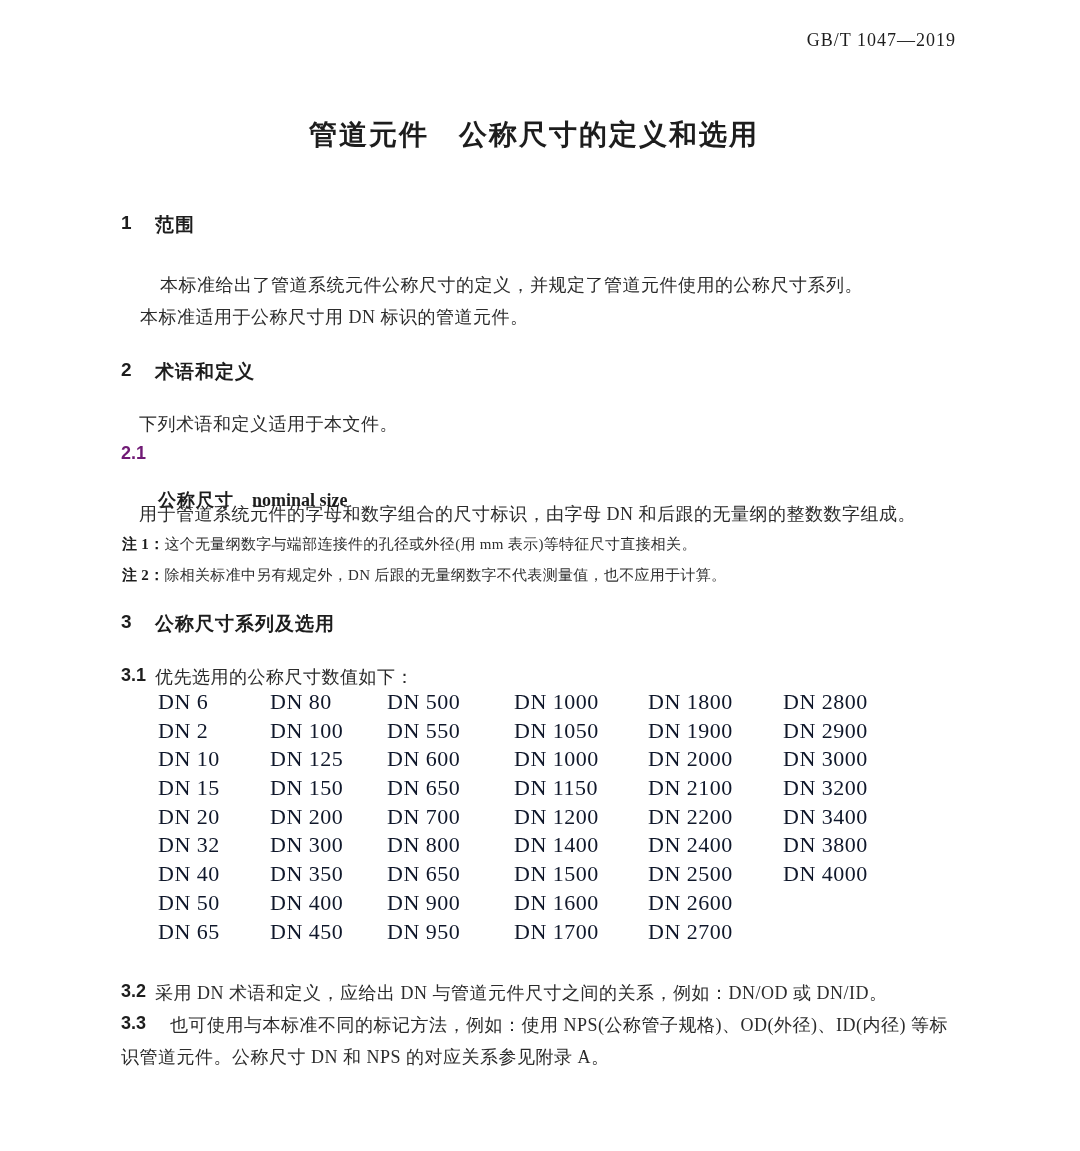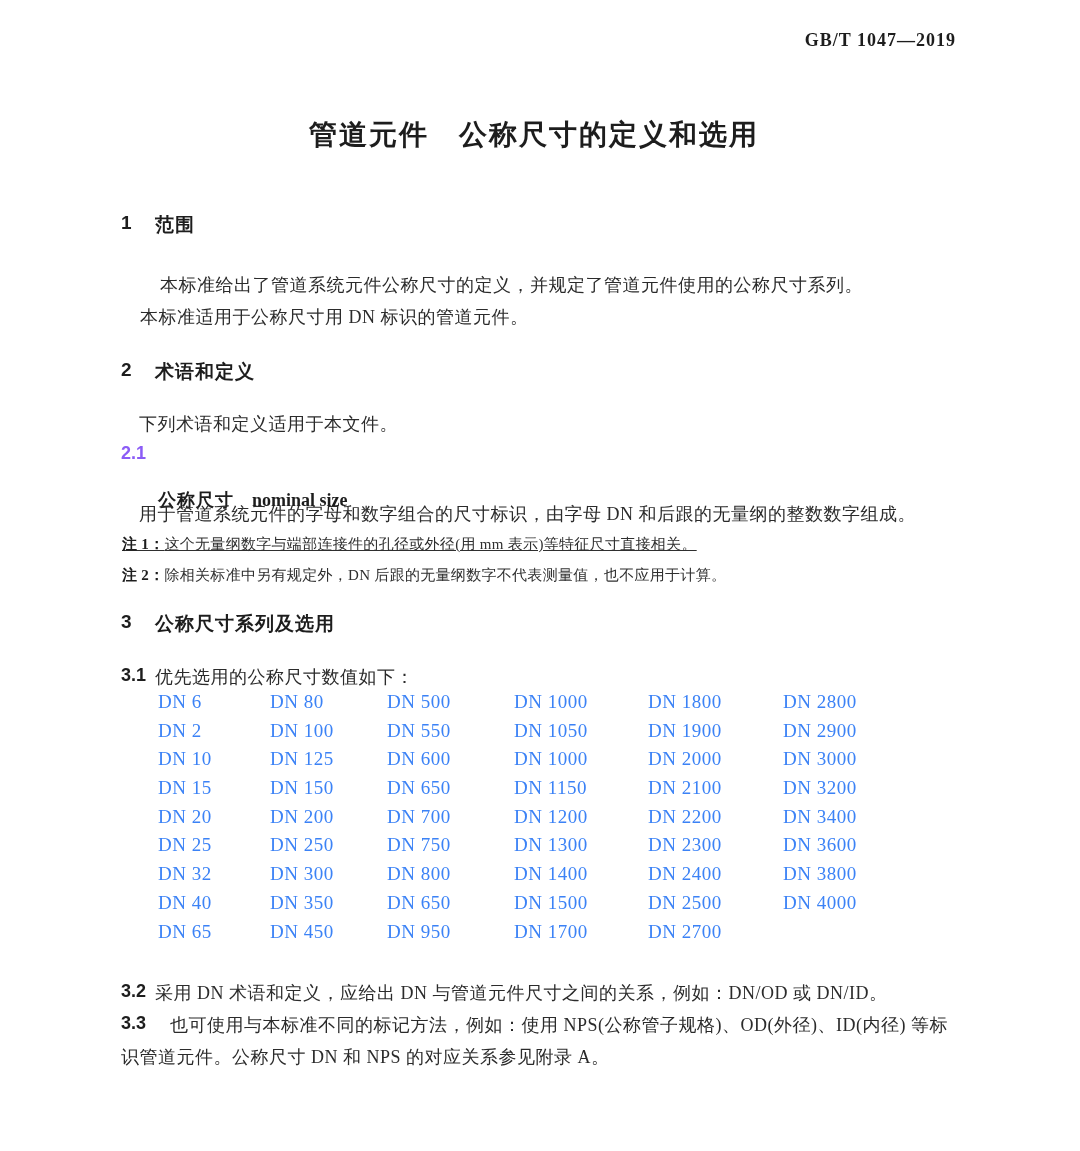--- a/index.html
+++ b/index.html
@@ -11,21 +11,21 @@
     background: #ffffff;
     color: #2b2b2b;
     font-family: "Liberation Serif", "DejaVu Serif", serif;
     overflow: hidden;
   }
   .abs { position: absolute; white-space: nowrap; }
 
   .doc-number {
     top: 30px; right: 124px;
     font-family: "Liberation Serif", "DejaVu Serif", serif;
-    font-weight: bold;
+    font-weight: normal;
     font-size: 18px;
     letter-spacing: 1px;
     color: #1d1d1d;
   }
   .doc-title {
     top: 116px; left: 0; width: 1068px;
     text-align: center;
     font-family: "Liberation Sans", "DejaVu Sans", sans-serif;
     font-weight: bold;
     font-size: 28px;
@@ -54,21 +54,21 @@
     color: #1d1d1d;
   }
   .clause .txt { margin-left: 8px; letter-spacing: 0.5px; }
 
   .body-text { font-size: 18px; letter-spacing: 0.5px; color: #2b2b2b; }
 
   .term-number {
     font-family: "Liberation Sans", "DejaVu Sans", sans-serif;
     font-weight: bold;
     font-size: 18px;
-    color: #8b5cf6;
+    color: #701a75;
   }
   .term-line { display: flex; align-items: baseline; }
   .term-zh {
     font-family: "Liberation Sans", "DejaVu Sans", sans-serif;
     font-weight: bold;
     font-size: 18px;
     letter-spacing: 1px;
     color: #1d1d1d;
   }
   .term-en {
@@ -84,23 +84,23 @@
 
   .dn-table { top: 688px; left: 158px; }
   .dn-row {
     display: grid;
     grid-template-columns: 112px 117px 127px 134px 135px 90px;
     height: 28.7px;
     line-height: 28.7px;
   }
   .dn-cell {
     font-family: "Liberation Serif", "DejaVu Serif", serif;
-    font-size: 19px;
+    font-size: 22px;
     letter-spacing: 0.5px;
-    color: #3b82f6;
+    color: #0f172a;
   }
 </style>
 </head>
 <body>
 
 <div class="page">
 
   <div class="abs doc-number">GB/T 1047—2019</div>
 
   <div class="abs doc-title">管道元件　公称尺寸的定义和选用</div>
@@ -116,21 +116,21 @@
     <span class="num">2</span>
     <span class="txt">术语和定义</span>
   </div>
   <div class="abs body-text" style="top:412px; left:139px;">下列术语和定义适用于本文件。</div>
   <div class="abs term-number" style="top:443px; left:121px;">2.1</div>
   <div class="abs term-line" style="top:472px; left:158px;margin-top:16px;">
     <span class="term-zh">公称尺寸</span>
     <span class="term-en">nominal size</span>
   </div>
   <div class="abs body-text" style="top:502px; left:139px;">用于管道系统元件的字母和数字组合的尺寸标识，由字母 DN 和后跟的无量纲的整数数字组成。</div>
-  <div class="abs note" style="top:535px; left:122px;text-decoration:underline;">
+  <div class="abs note" style="top:535px; left:122px;">
     <span class="note-label">注 1：</span><span>这个无量纲数字与端部连接件的孔径或外径(用 mm 表示)等特征尺寸直接相关。</span>
   </div>
   <div class="abs note" style="top:566px; left:122px;">
     <span class="note-label">注 2：</span><span>除相关标准中另有规定外，DN 后跟的无量纲数字不代表测量值，也不应用于计算。</span>
   </div>
 
   <div class="abs heading" style="top:611px; left:121px;">
     <span class="num">3</span>
     <span class="txt">公称尺寸系列及选用</span>
   </div>
@@ -175,44 +175,44 @@
       </div>
       <div class="dn-row">
         <span class="dn-cell">DN 20</span>
         <span class="dn-cell">DN 200</span>
         <span class="dn-cell">DN 700</span>
         <span class="dn-cell">DN 1200</span>
         <span class="dn-cell">DN 2200</span>
         <span class="dn-cell">DN 3400</span>
       </div>
       <div class="dn-row">
-        <span class="dn-cell">DN 25</span>
-        <span class="dn-cell">DN 250</span>
-        <span class="dn-cell">DN 750</span>
-        <span class="dn-cell">DN 1300</span>
-        <span class="dn-cell">DN 2300</span>
-        <span class="dn-cell">DN 3600</span>
-      </div>
-      <div class="dn-row">
         <span class="dn-cell">DN 32</span>
         <span class="dn-cell">DN 300</span>
         <span class="dn-cell">DN 800</span>
         <span class="dn-cell">DN 1400</span>
         <span class="dn-cell">DN 2400</span>
         <span class="dn-cell">DN 3800</span>
       </div>
       <div class="dn-row">
         <span class="dn-cell">DN 40</span>
         <span class="dn-cell">DN 350</span>
         <span class="dn-cell">DN 650</span>
         <span class="dn-cell">DN 1500</span>
         <span class="dn-cell">DN 2500</span>
         <span class="dn-cell">DN 4000</span>
       </div>
       <div class="dn-row">
+        <span class="dn-cell">DN 50</span>
+        <span class="dn-cell">DN 400</span>
+        <span class="dn-cell">DN 900</span>
+        <span class="dn-cell">DN 1600</span>
+        <span class="dn-cell">DN 2600</span>
+        <span class="dn-cell"></span>
+      </div>
+      <div class="dn-row">
         <span class="dn-cell">DN 65</span>
         <span class="dn-cell">DN 450</span>
         <span class="dn-cell">DN 950</span>
         <span class="dn-cell">DN 1700</span>
         <span class="dn-cell">DN 2700</span>
         <span class="dn-cell"></span>
       </div>
     </div>
 
   <div class="abs clause" style="top:981px; left:121px;">

